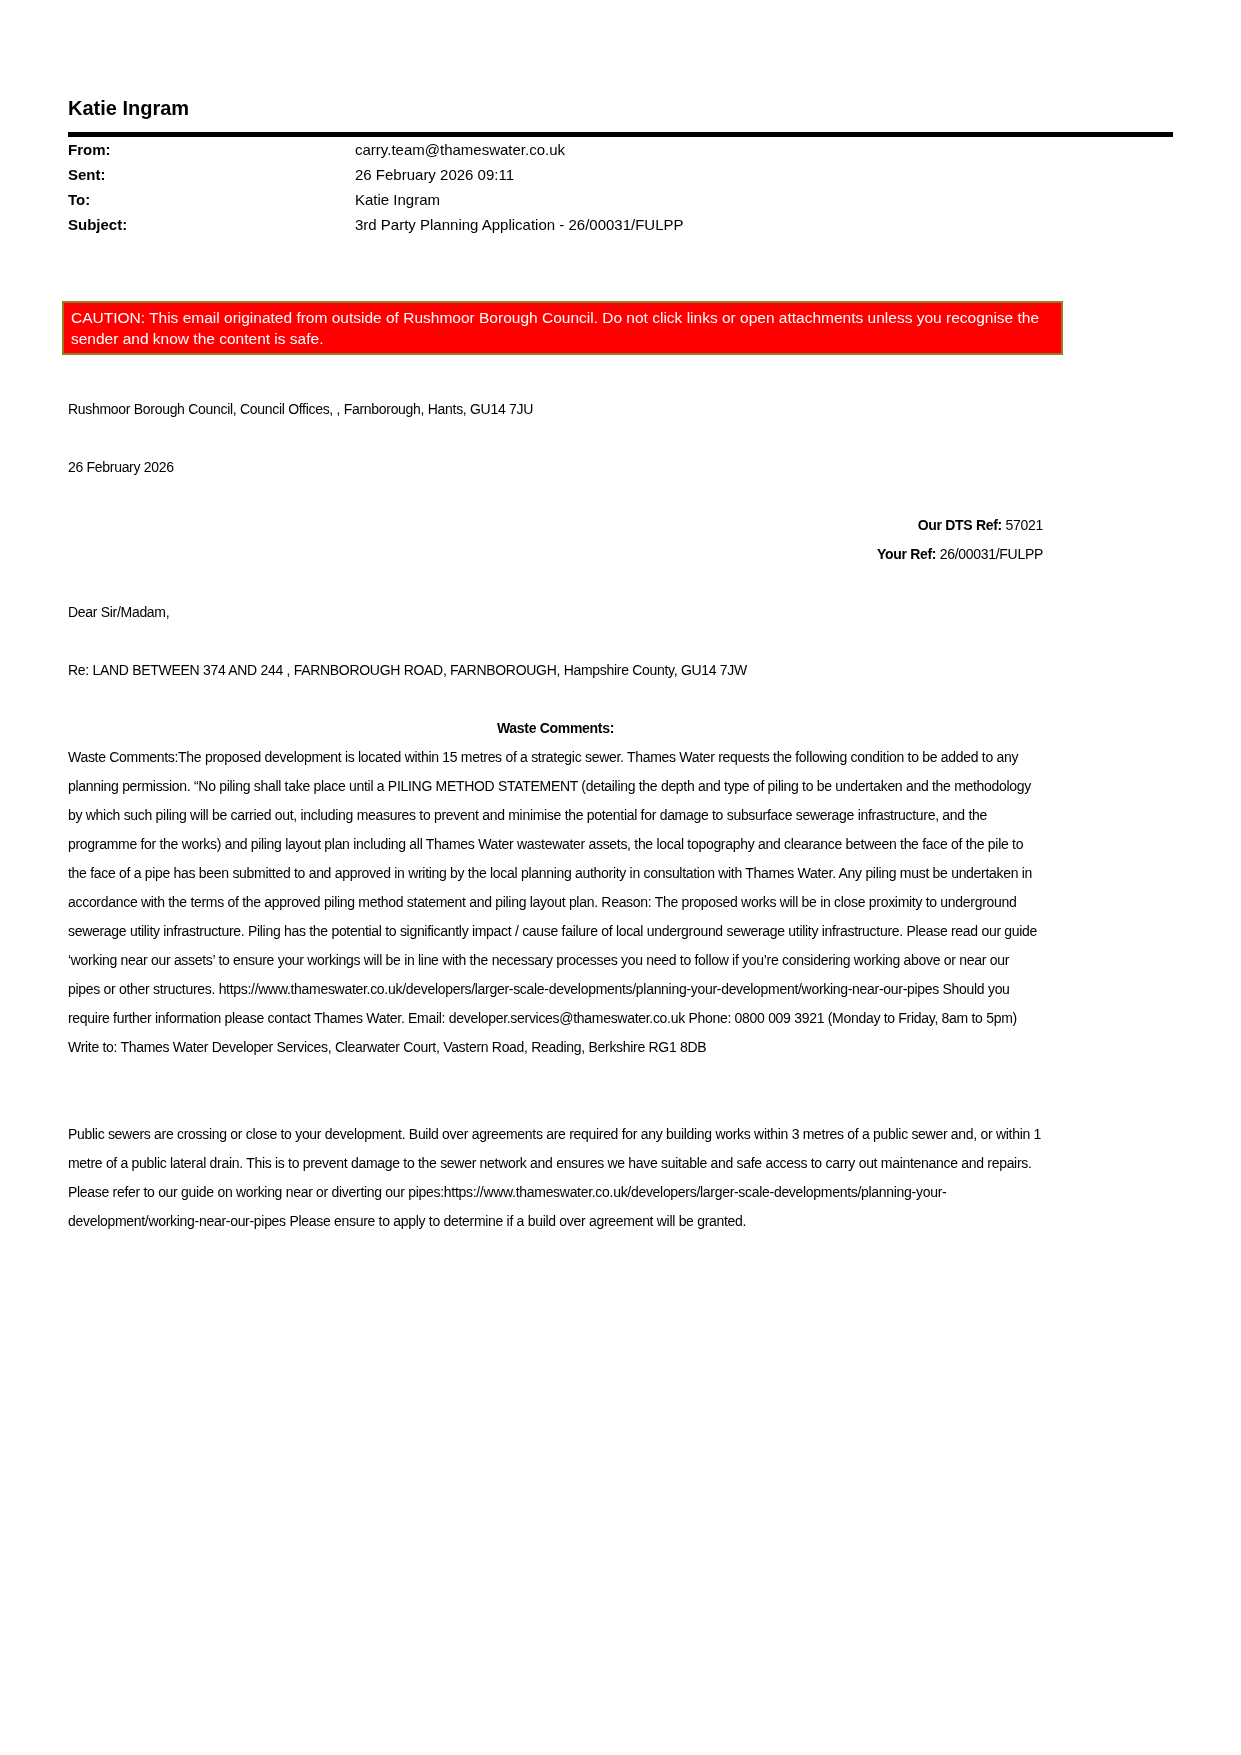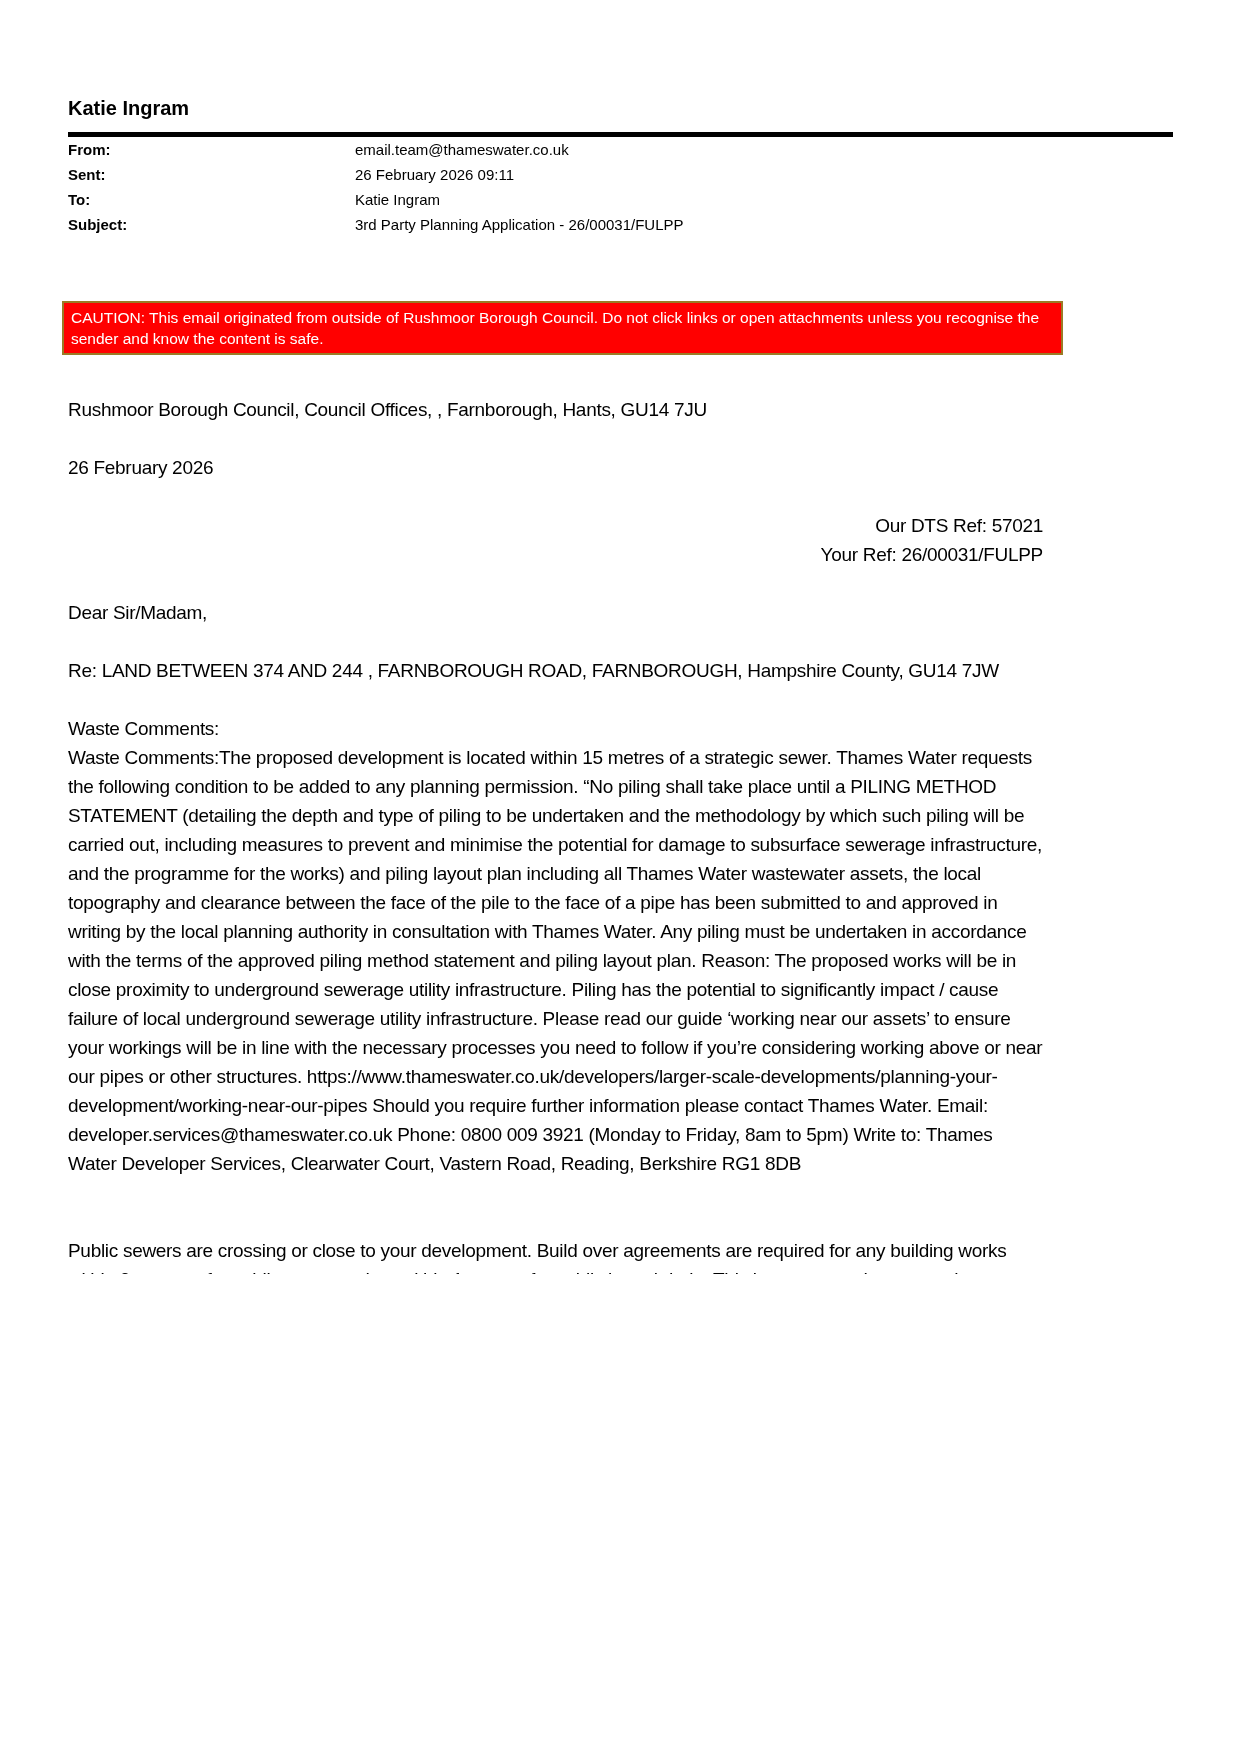--- a/index.html
+++ b/index.html
@@ -41,31 +41,31 @@
     background: #FF0000;
     color: #FFFFFF;
     padding: 4px 6px;
     font-size: 15.5px;
     line-height: 21px;
   }
 
   
   .letter {
     margin-top: 40px;
-    font-size: 19px;
+    font-size: 14px;
     line-height: 29px;
     letter-spacing: -0.3px;
     max-width: 975px;
     overflow-wrap: break-word;
     word-break: break-word;
   }
   .spacer { height: 29px; }
   .spacer-2 { height: 58px; }
   .refs { text-align: right; }
-  .b { font-weight: normal; }
+  .b { font-weight: bold; text-align: center; }
   .para { margin: 0; }
 
   
   .page-footer {
     position: absolute;
     top: 1652px;
     left: 0;
     width: 100%;
     text-align: center;
     font-family: "Liberation Serif", serif;
@@ -77,21 +77,21 @@
 <body>
 
 <div class="page">
   <div class="content">
 
     <div class="msg-title">Katie Ingram</div>
 
     <div class="meta">
       <div class="meta-row">
         <div class="meta-label">From:</div>
-        <div class="meta-value">email.team@thameswater.co.uk</div>
+        <div class="meta-value">carry.team@thameswater.co.uk</div>
       </div>
       <div class="meta-row">
         <div class="meta-label">Sent:</div>
         <div class="meta-value">26 February 2026 09:11</div>
       </div>
       <div class="meta-row">
         <div class="meta-label">To:</div>
         <div class="meta-value">Katie Ingram</div>
       </div>
       <div class="meta-row">

